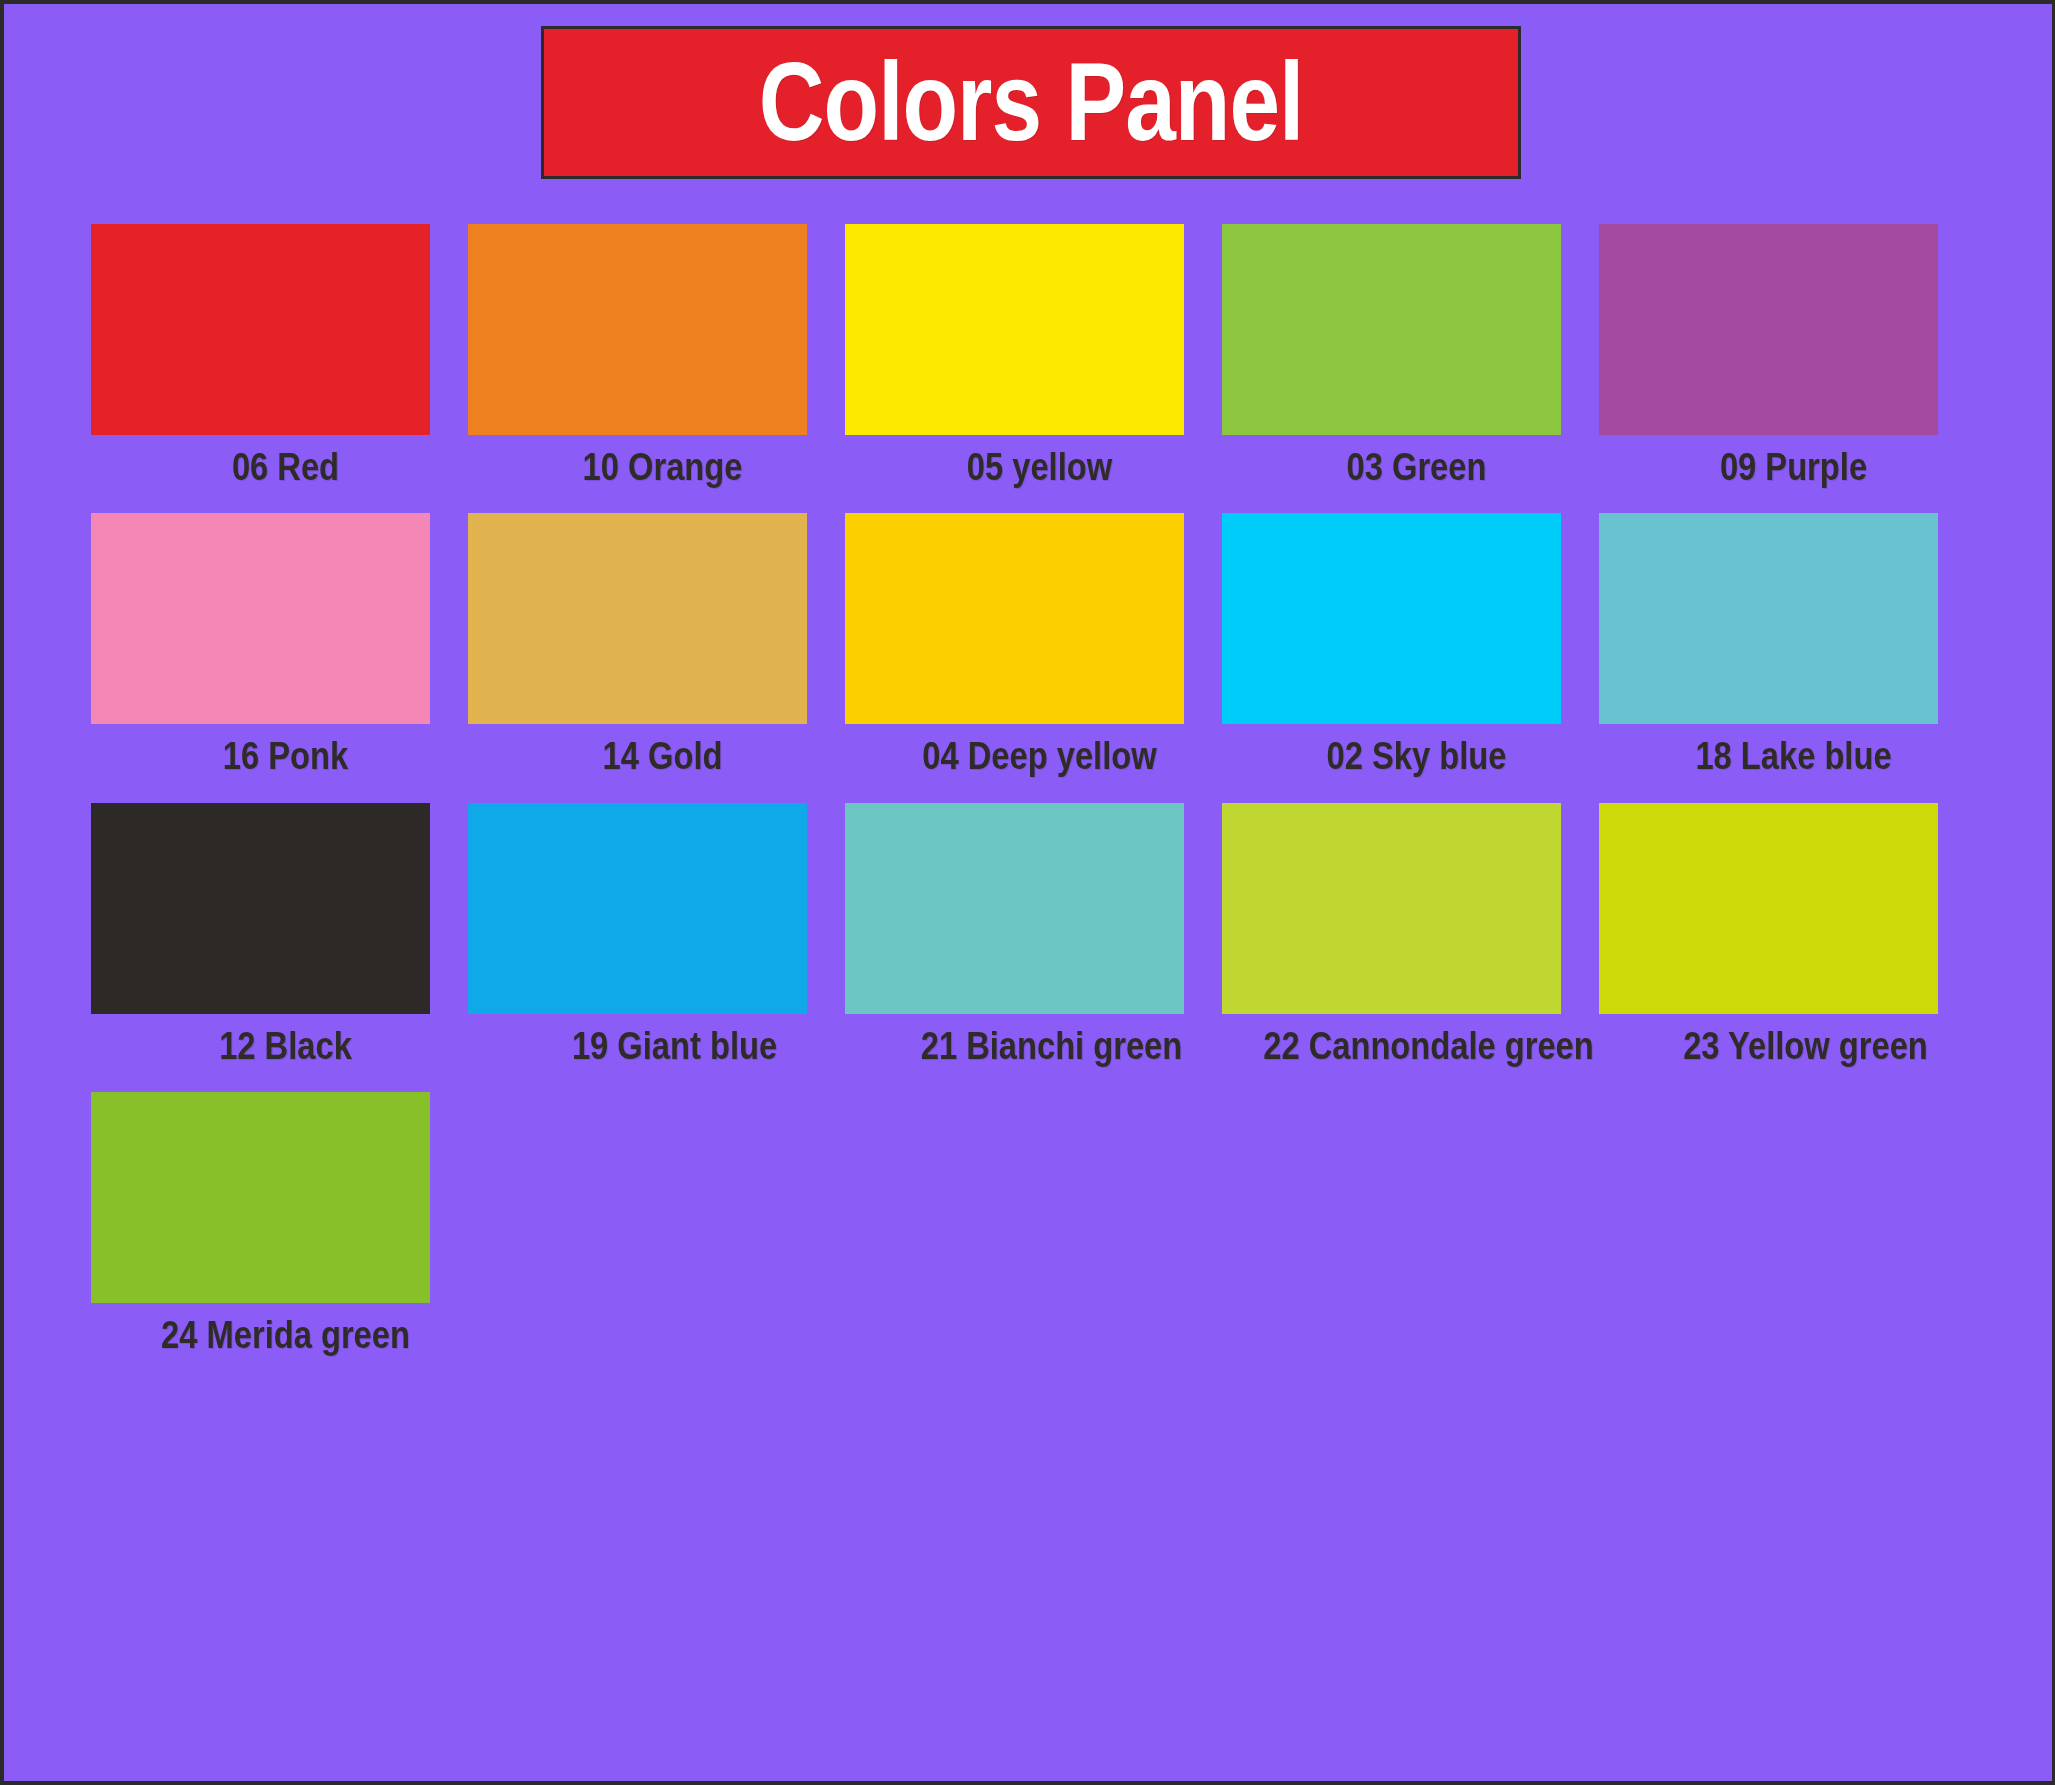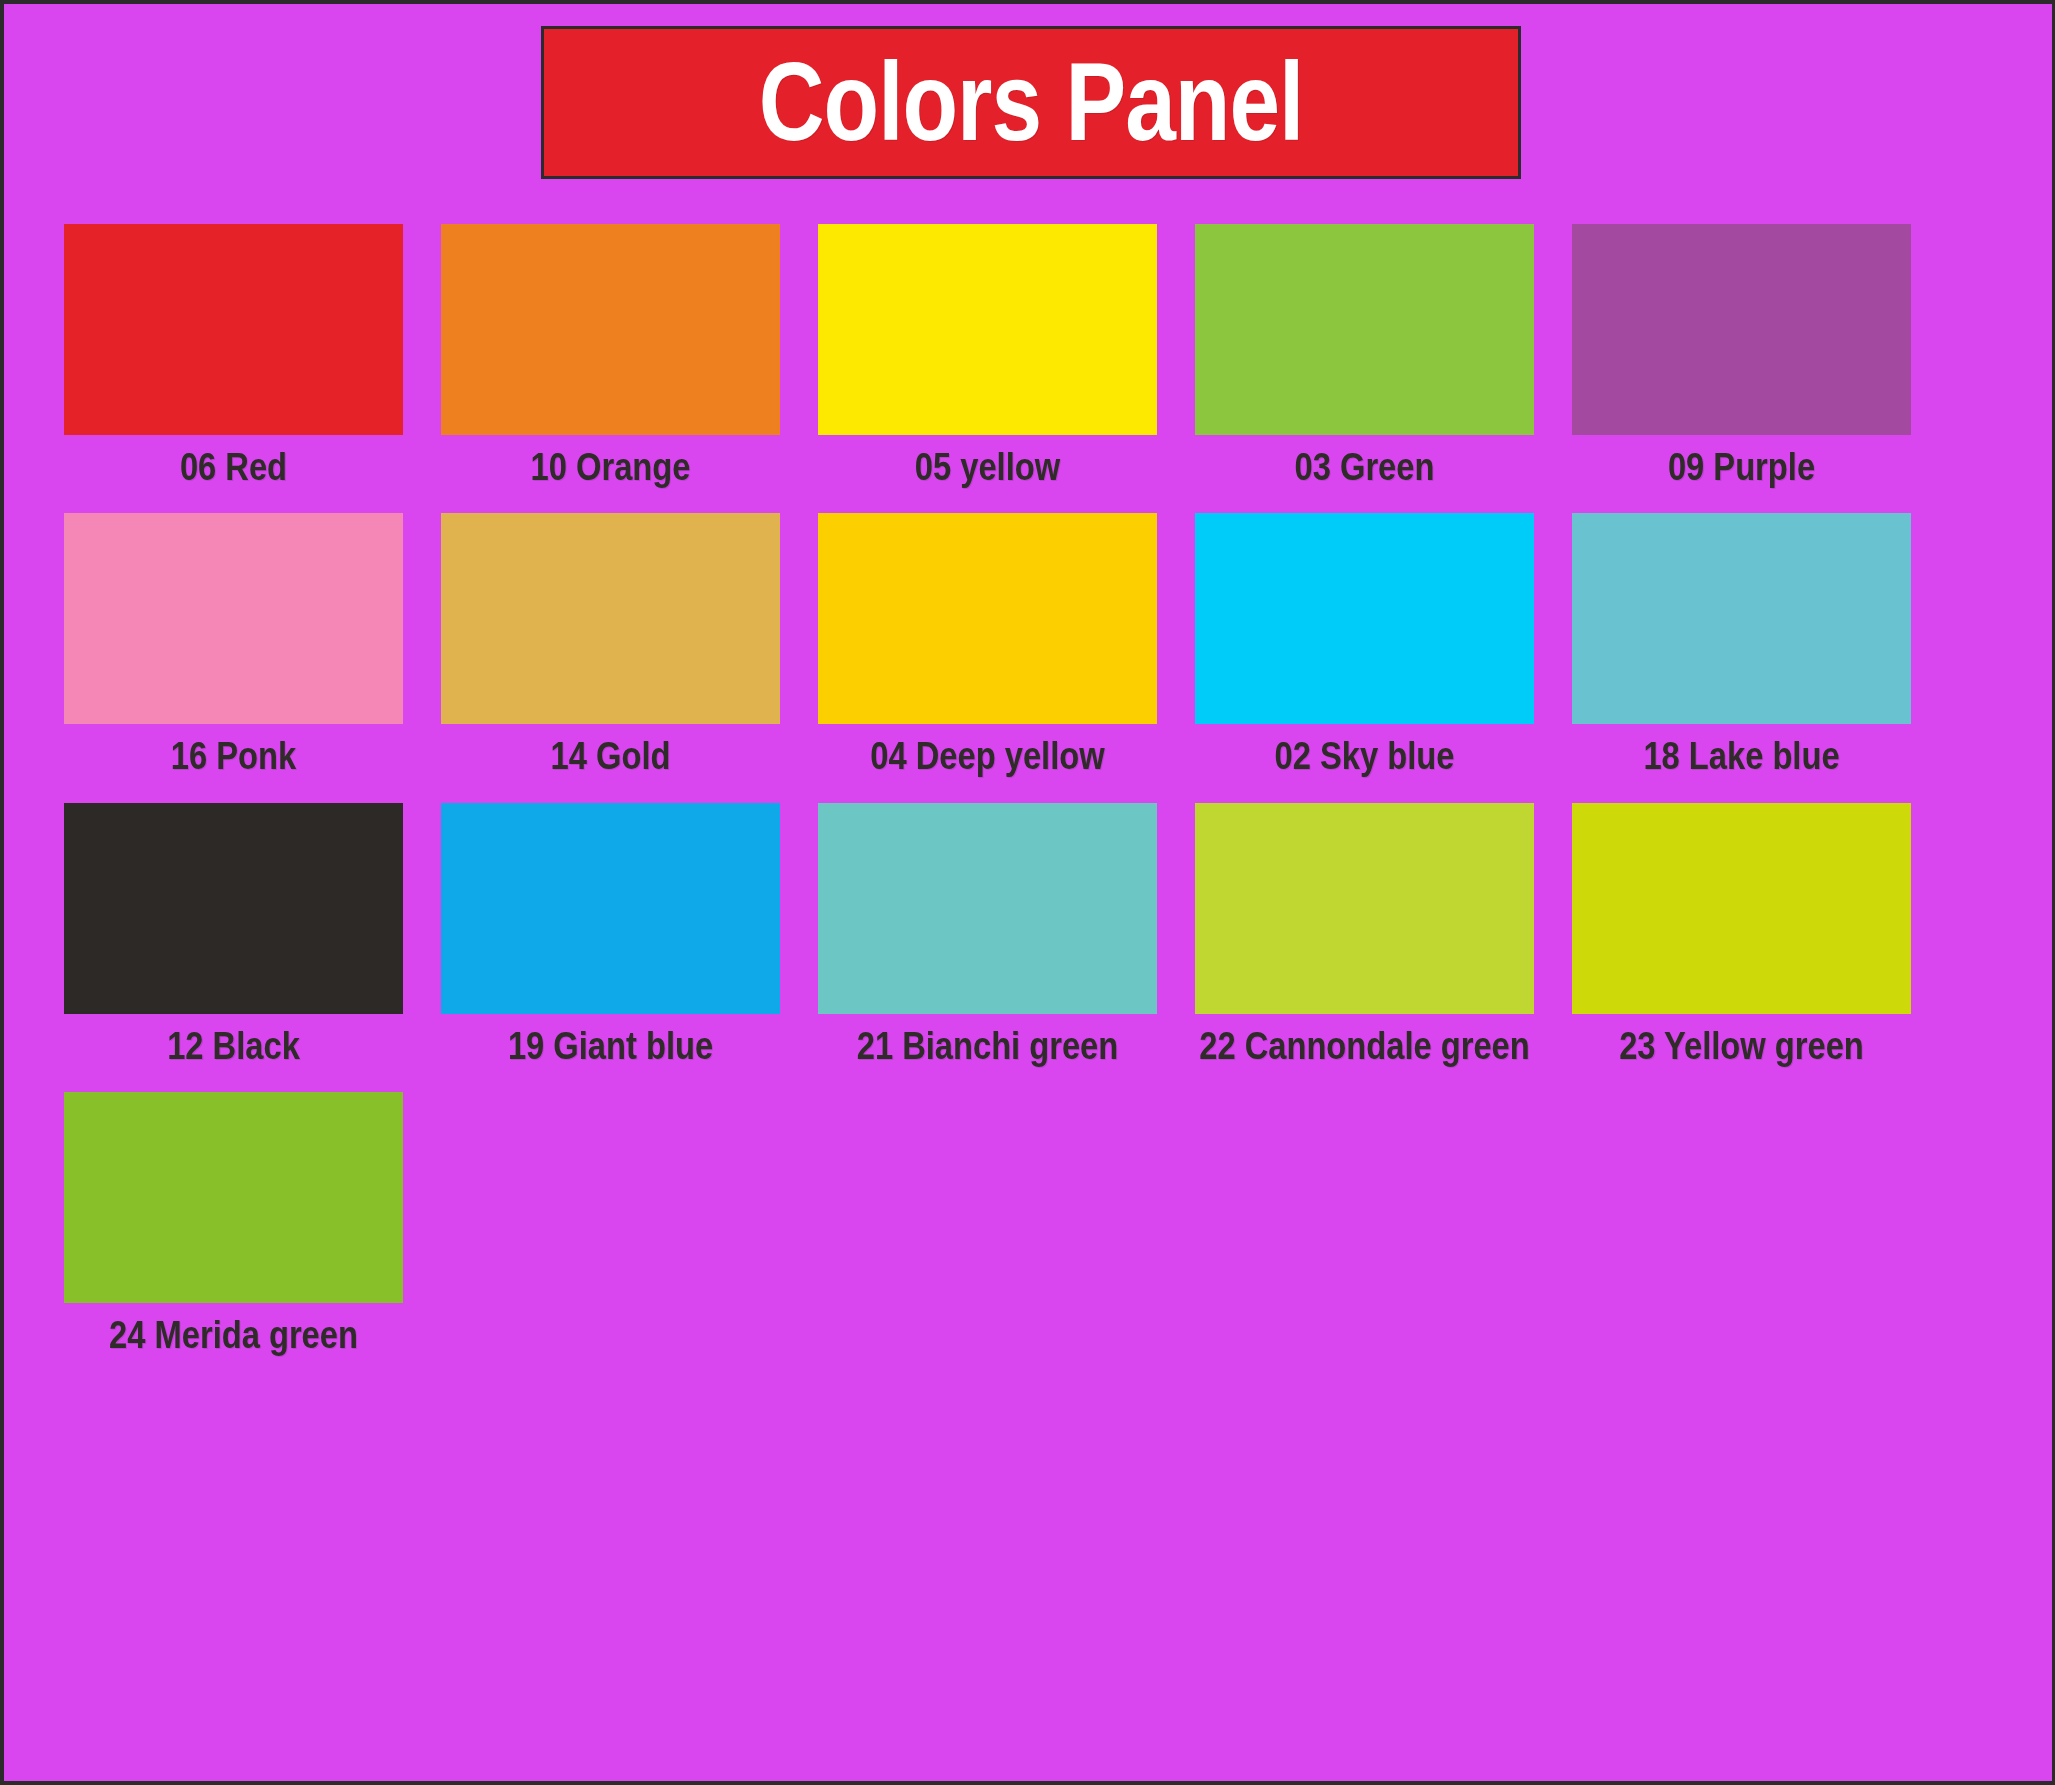--- a/index.html
+++ b/index.html
@@ -56,21 +56,21 @@
     display: grid;
     grid-template-columns: repeat(5, 339px);
     column-gap: 38px;
     row-gap: 0;
   }
 
   .cell {
     width: 284px;
     display: flex;
     flex-direction: column;
-    align-items: center;
+    align-items: flex-start;
   }
 
   .swatch {
     width: 339px;
     height: 211px;
     display: block;
   }
 
   .swatch-label {
     margin-top: 11px;
@@ -89,21 +89,21 @@
   }
 
   
   .cell.wide .swatch-label {
     width: 413px;
   }
 </style>
 </head>
 <body>
 
-<div class="page" style="background-color: #d946ef; border-color: rgb(43, 43, 43);">
+<div class="page" style="background-color: #8b5cf6; border-color: rgb(43, 43, 43);">
 
   <div class="title-banner" style="background-color: rgb(228, 32, 42); border-color: rgb(43, 43, 43);">
     <div class="title-text" style="color: rgb(255, 255, 255);">Colors Panel</div>
   </div>
 
   <div class="grid">
 
     <div class="cell">
       <div class="swatch" style="background-color: rgb(229, 34, 40);"></div>
       <div class="swatch-label" style="color: rgb(46, 43, 40);">06  Red</div>

